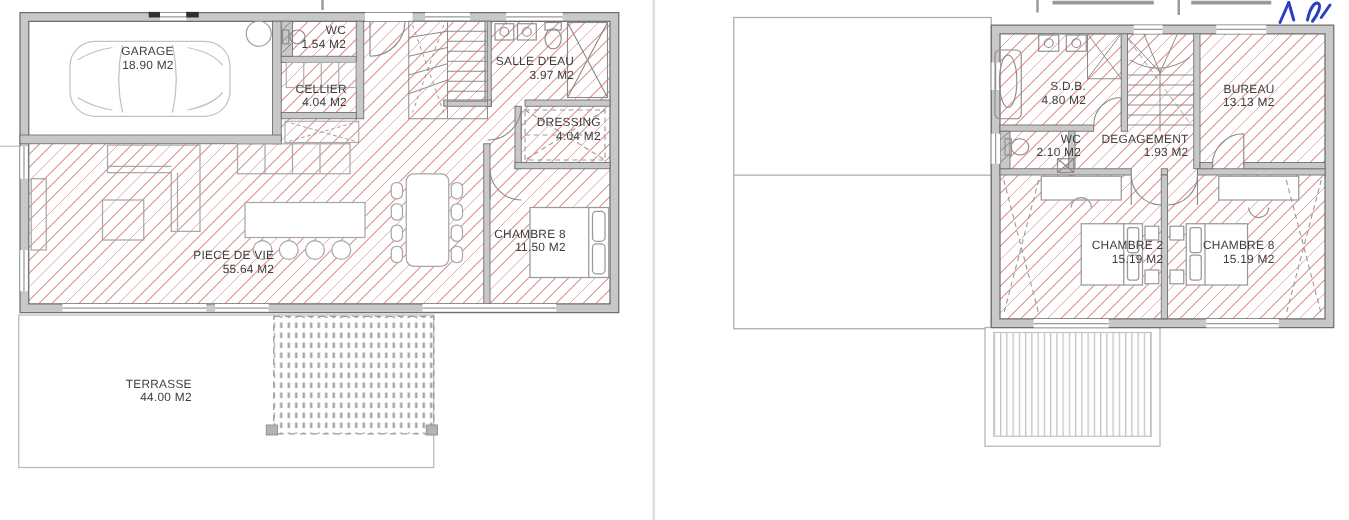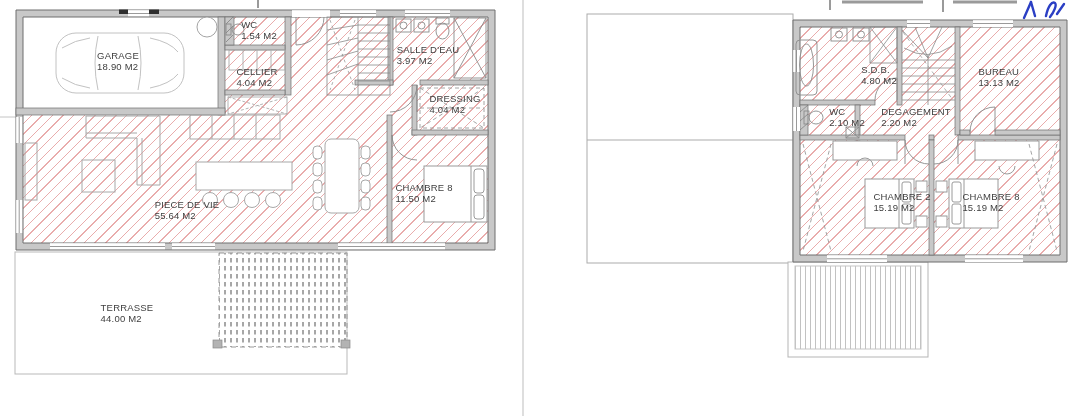--- a/index.html
+++ b/index.html
@@ -7,21 +7,21 @@
     position:relative;width:1079px;height:416px;background:#ffffff;overflow:hidden;
     font-family:"Liberation Sans", sans-serif;
   }
   .hatch{
     position:absolute;
     background-image:repeating-linear-gradient(135deg,#e9acac 0,#e9acac 1px,transparent 1px,transparent 7.5px);
   }
   .whitefill{position:absolute;background:#ffffff;}
   .linework{position:absolute;left:0;top:0;}
   .label{
-    position:absolute;transform:translateX(-50%);text-align:left;
+    position:absolute;transform:translateX(-50%);text-align:right;
     color:#3e3e3e;font-size:9.5px;line-height:11px;letter-spacing:.2px;white-space:nowrap;z-index:5;
   }
   .label span{display:block;}
 </style>
 </head>
 <body>
 
 <div class="canvas">
 
   <div class="hatch" style="left:23px;top:17px;width:465px;height:226px;"></div>
@@ -336,21 +336,21 @@
     </g>
 
     <g fill="none" stroke="#2b3fc4" stroke-width="2.4" stroke-linecap="round">
       <path d="M1024,18 L1031,2"></path>
       <path d="M1031,2 L1035,16"></path>
       <path d="M1046,16 C1048,6 1052,1 1055,3 C1057,5 1054,12 1050,17"></path>
       <path d="M1057,14 L1064,4"></path>
     </g>
   </svg>
 
-  <div class="label" style="left:118px;top:50px">
+  <div class="label" style="left:118px;top:36px">
     <span>GARAGE</span>
     <span>18.90 M2</span>
   </div>
   <div class="label" style="left:259px;top:19px">
     <span>WC</span>
     <span>1.54 M2</span>
   </div>
   <div class="label" style="left:257px;top:66px">
     <span>CELLIER</span>
     <span>4.04 M2</span>
@@ -369,31 +369,31 @@
   </div>
   <div class="label" style="left:187px;top:199px">
     <span>PIECE DE VIE</span>
     <span>55.64 M2</span>
   </div>
   <div class="label" style="left:127px;top:302px">
     <span>TERRASSE</span>
     <span>44.00 M2</span>
   </div>
 
-  <div class="label" style="left:879px;top:64px">
+  <div class="label" style="left:851px;top:64px">
     <span>S.D.B.</span>
     <span>4.80 M2</span>
   </div>
   <div class="label" style="left:847px;top:106px">
     <span>WC</span>
     <span>2.10 M2</span>
   </div>
   <div class="label" style="left:916px;top:106px">
     <span>DEGAGEMENT</span>
-    <span>2.20 M2</span>
+    <span>1.93 M2</span>
   </div>
   <div class="label" style="left:999px;top:66px">
     <span>BUREAU</span>
     <span>13.13 M2</span>
   </div>
   <div class="label" style="left:902px;top:191px">
     <span>CHAMBRE 2</span>
     <span>15.19 M2</span>
   </div>
   <div class="label" style="left:991px;top:191px">

